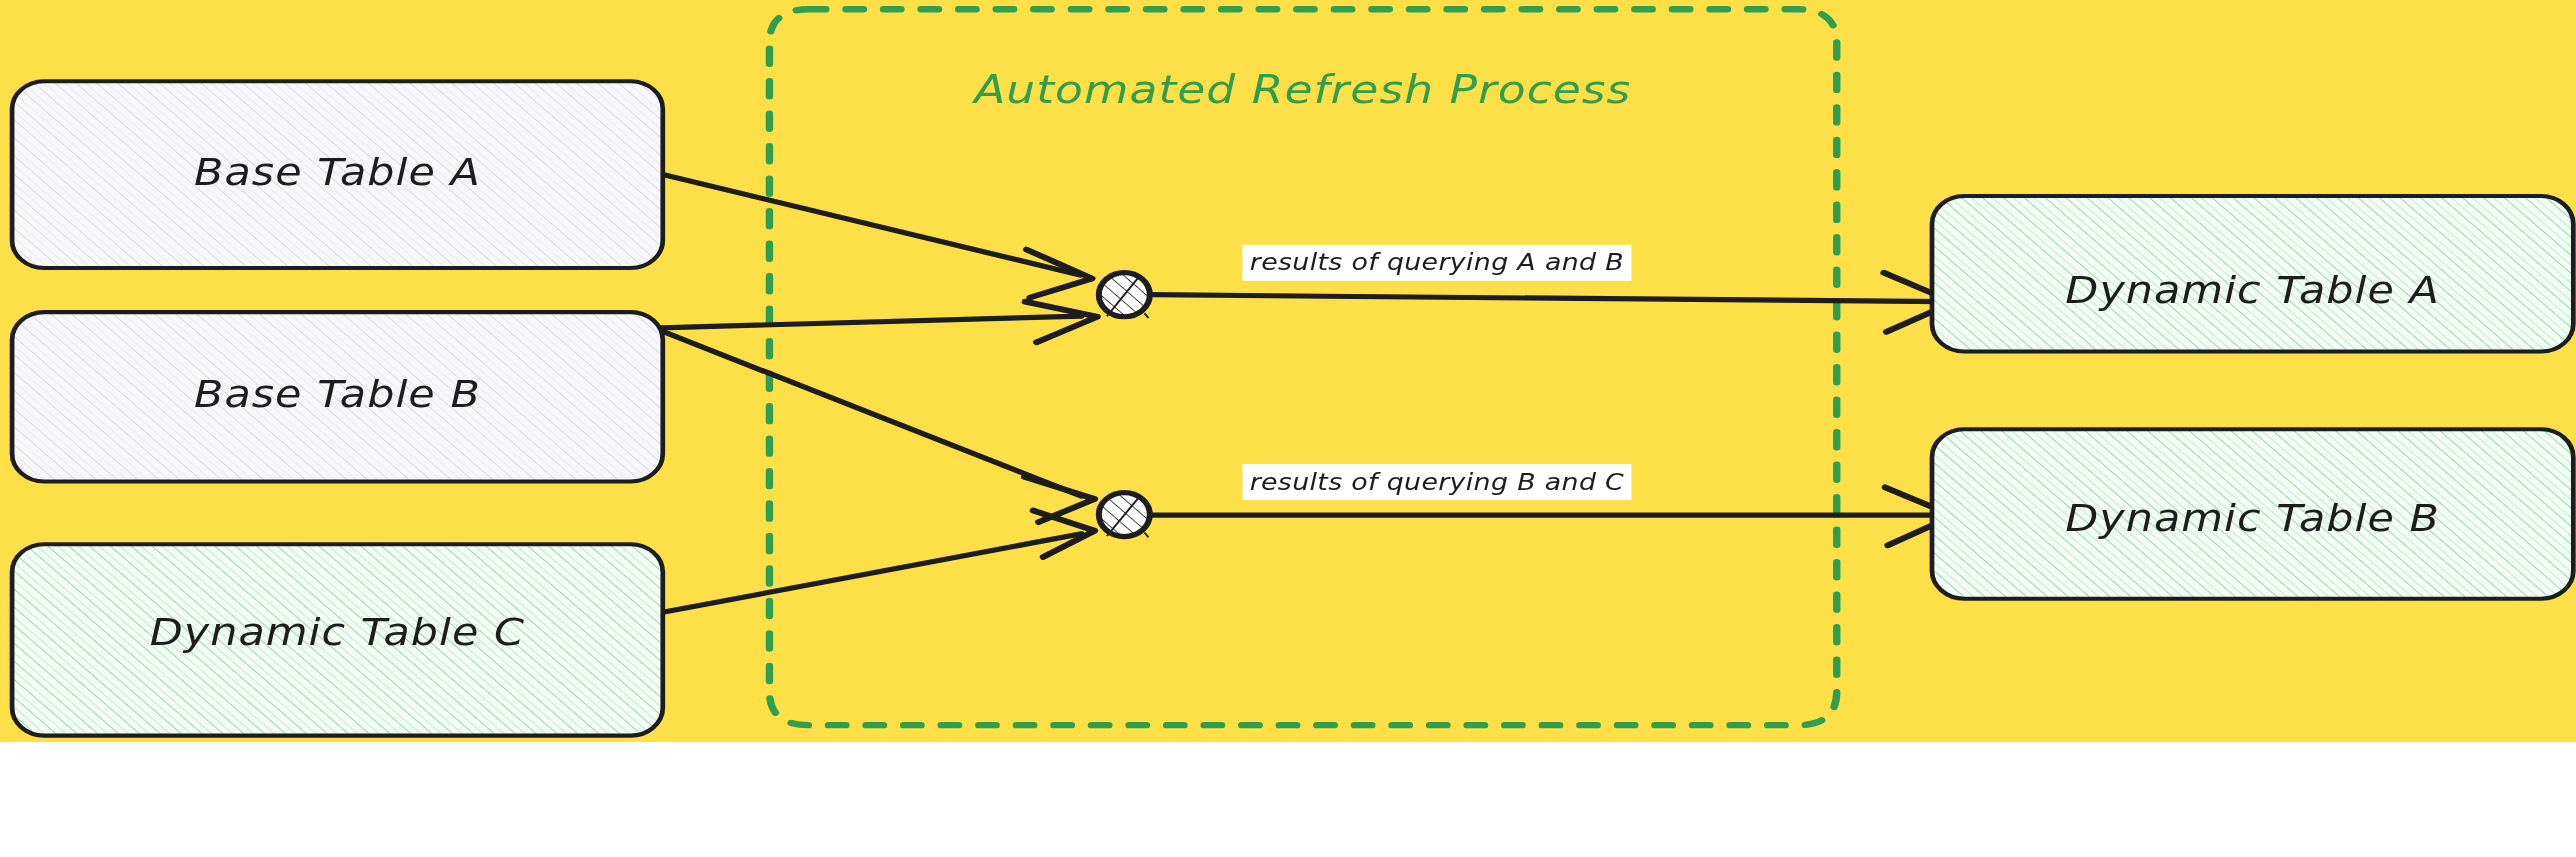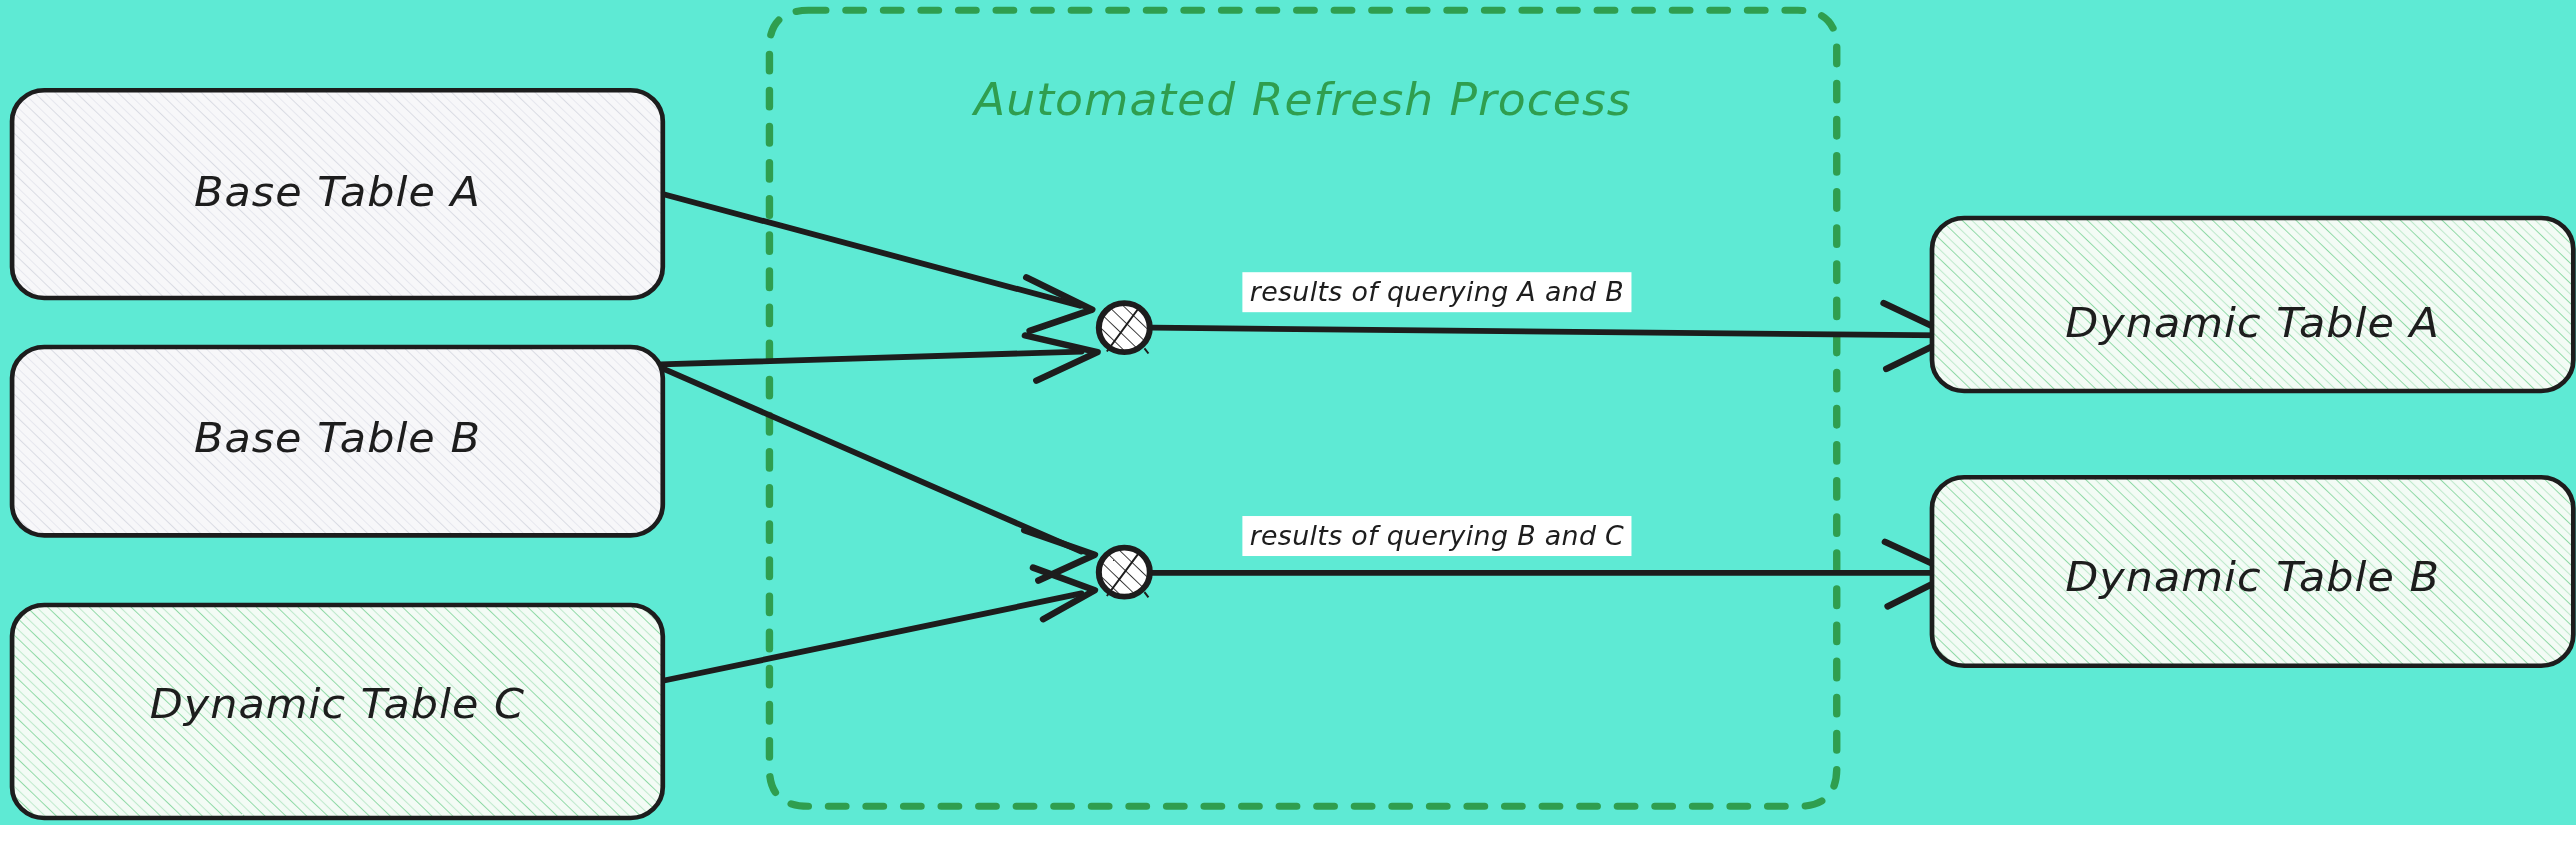--- a/index.html
+++ b/index.html
@@ -6,22 +6,22 @@
     margin: 0;
     padding: 0;
     background: #ffffff;
   }
   body {
     font-family: "DejaVu Sans", sans-serif;
   }
   #canvas {
     position: relative;
     width: 2576px;
-    height: 825px;
-    background: #5eead4;
+    height: 742px;
+    background: #fde047;
     overflow: hidden;
   }
   #scene {
     position: absolute;
     inset: 0;
     width: 100%;
     height: 100%;
   }
   .node-label {
     font-family: "DejaVu Sans", sans-serif;

